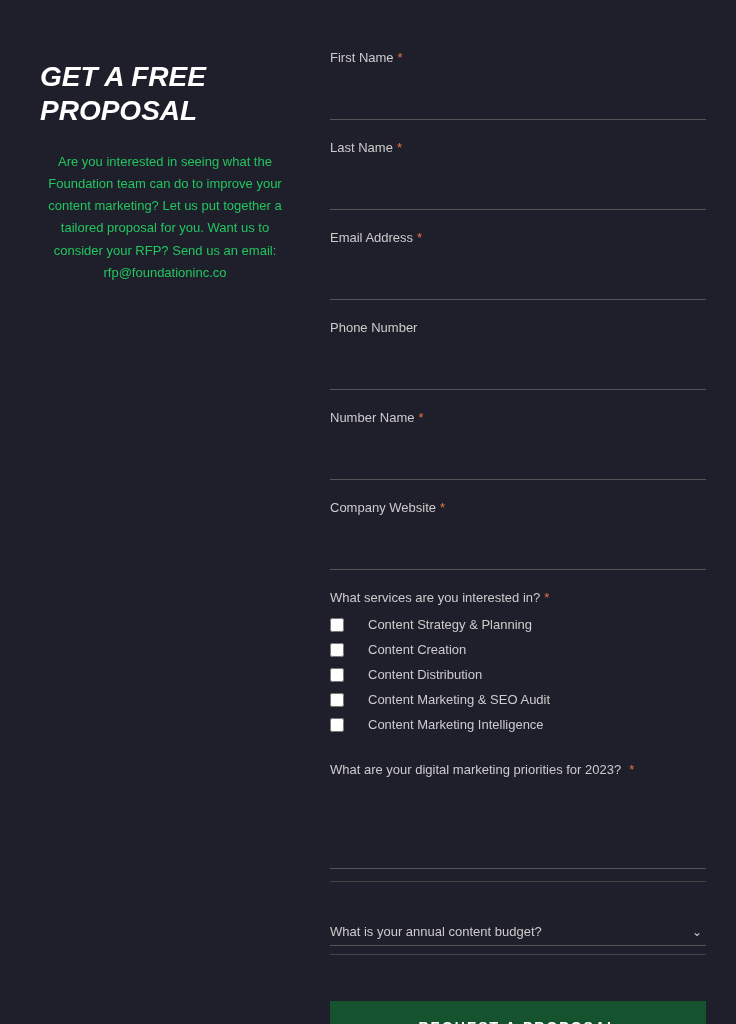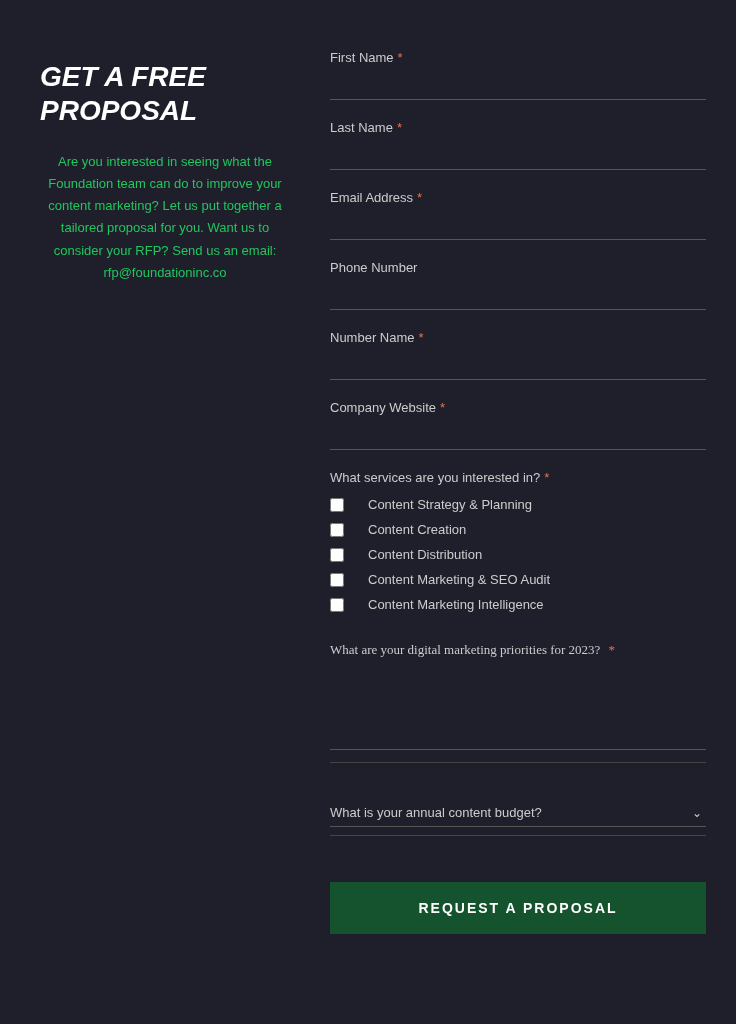--- a/index.html
+++ b/index.html
@@ -56,20 +56,21 @@
       padding: 10px 10px 10px 0;
       display: flex;
       flex-direction: column;
       gap: 0;
     }
 
     .form-field {
       display: flex;
       flex-direction: column;
       margin-bottom: 20px;
+      gap: 20px;
     }
 
     .form-label {
       font-size: 13px;
       color: #ccc;
       margin-bottom: 6px;
       display: flex;
       align-items: center;
       gap: 4px;
     }
@@ -130,21 +131,20 @@
     }
 
     .priorities-label {
       font-size: 13px;
       color: #ccc;
       margin-bottom: 12px;
       display: flex;
       flex-wrap: wrap;
       gap: 8px;
       align-items: center;
-      font-family: Liberation Serif, serif;
     }
 
     .priorities-textarea {
       background: transparent;
       border: none;
       border-bottom: 1px solid #555;
       color: #ccc;
       font-size: 14px;
       padding: 6px 0;
       outline: none;

